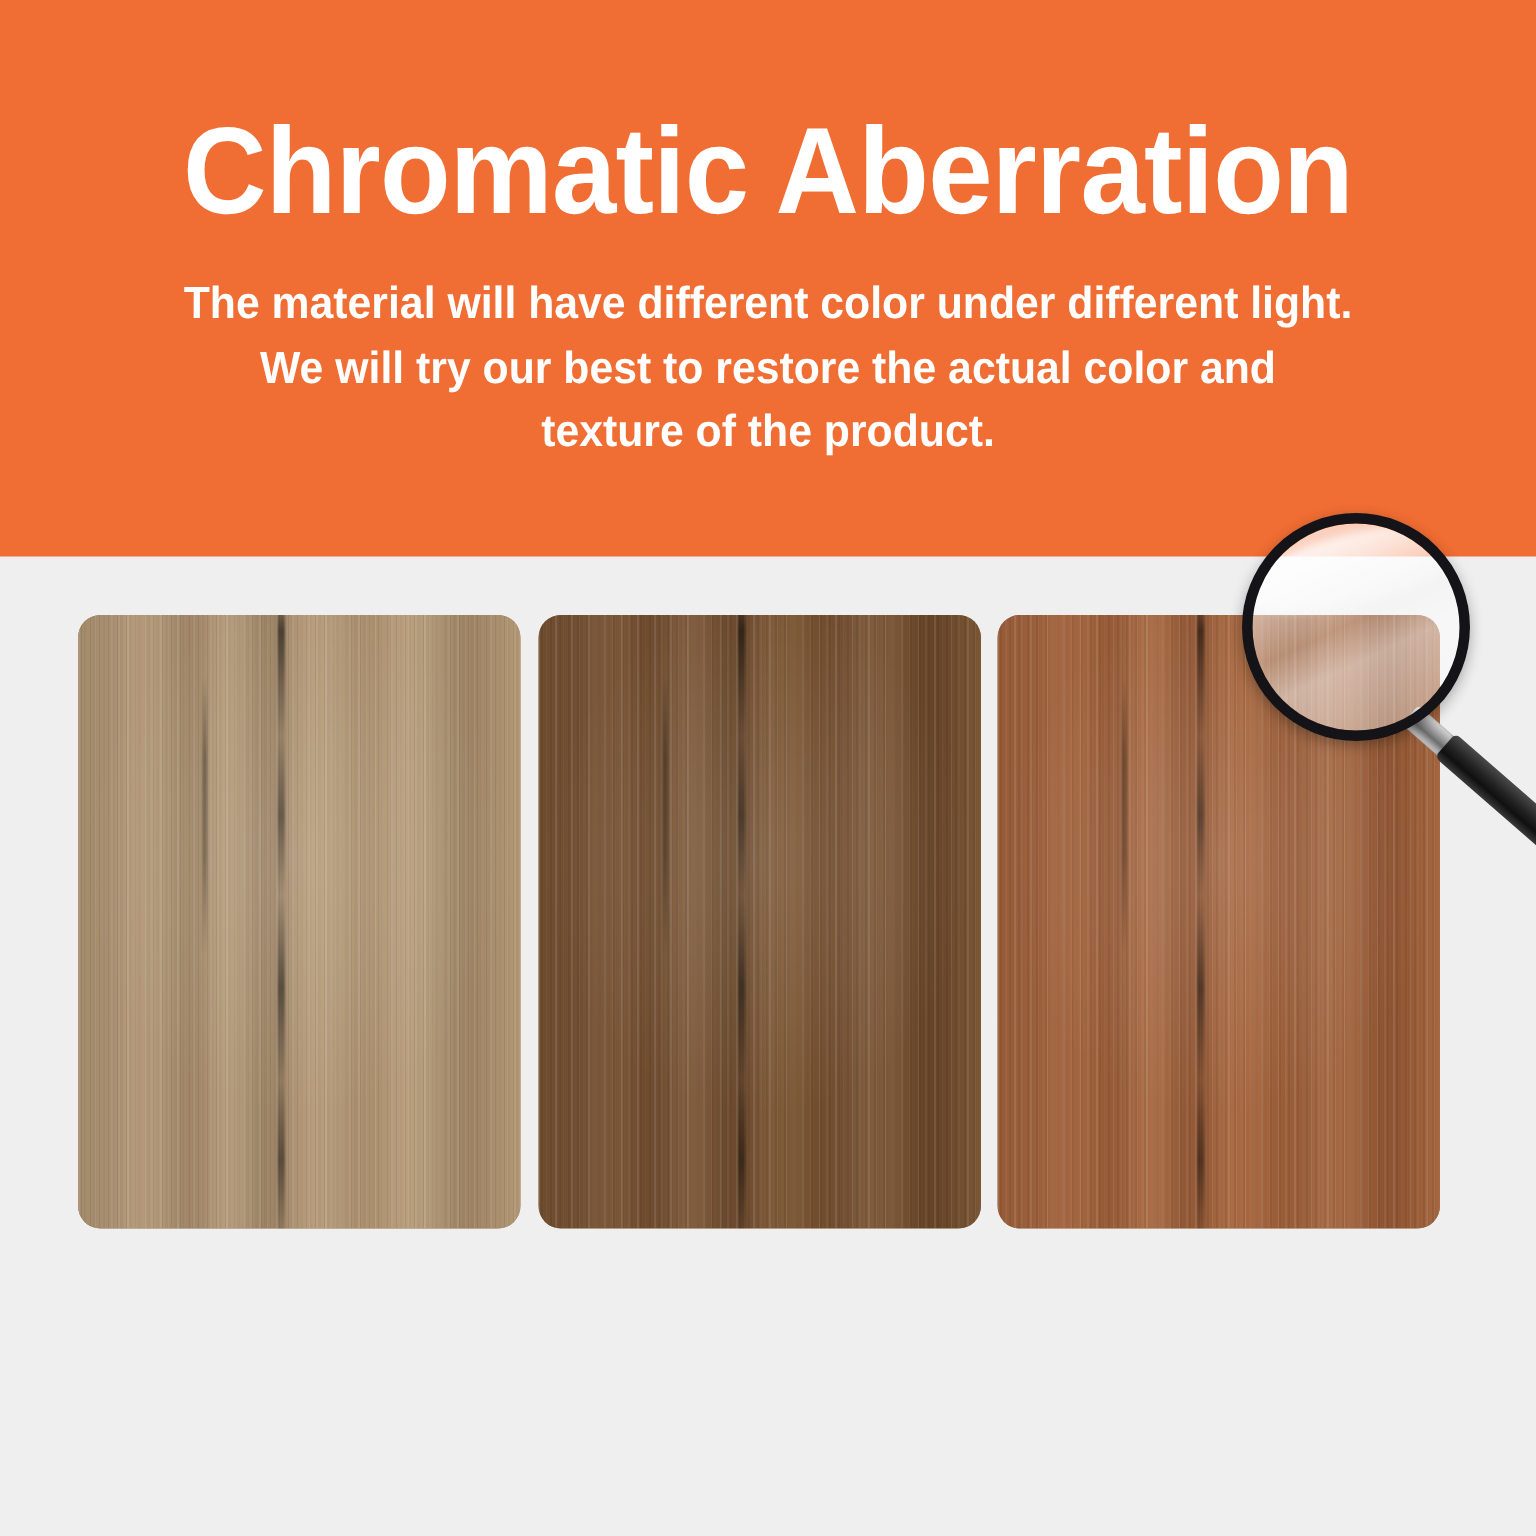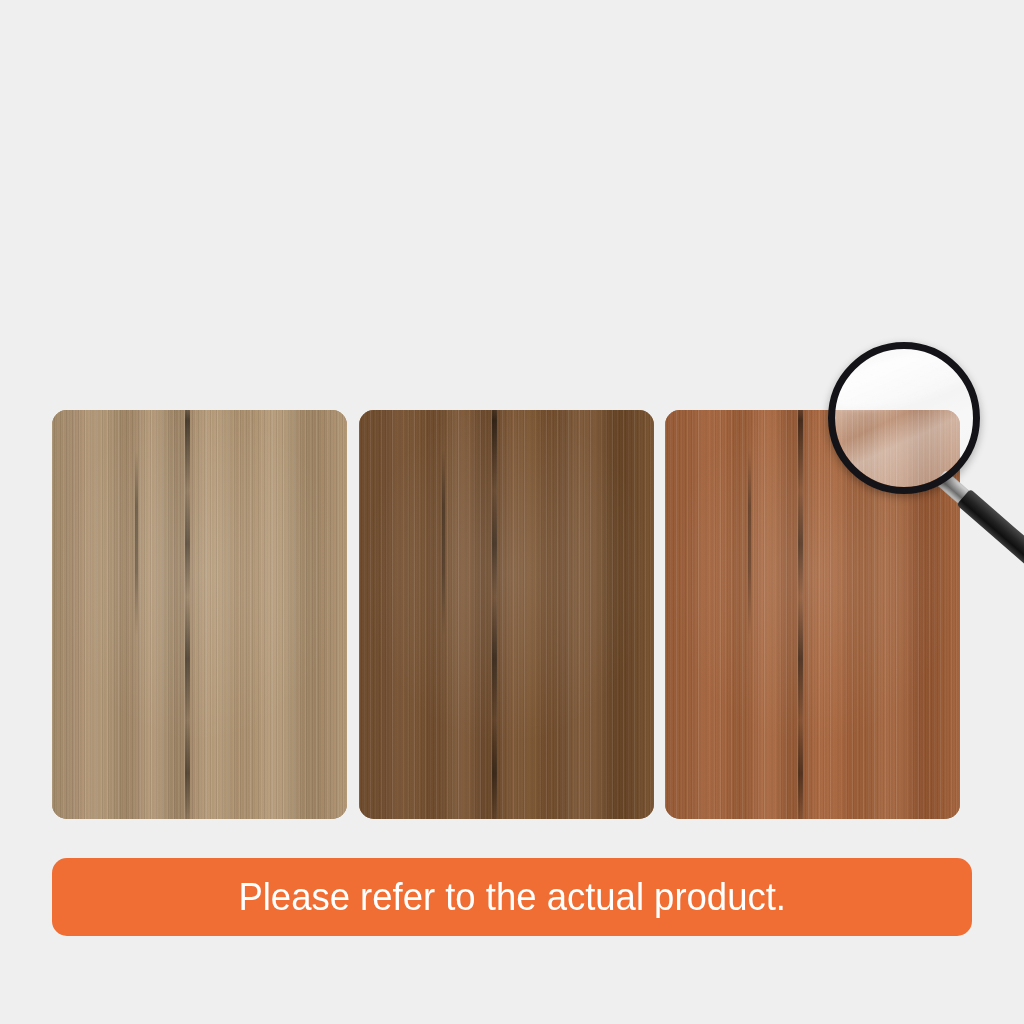--- a/index.html
+++ b/index.html
@@ -219,20 +219,28 @@
     line-height:1;
     transform:scaleX(0.96);
     white-space:nowrap;
   }
 </style>
 </head>
 <body>
 
 <div id="page">
 
+  <div id="header">
+    <div id="title">Chromatic Aberration</div>
+    <div id="subtitle">
+      <span class="ln">The material will have different color under different light.</span>
+      <span class="ln">We will try our best to restore the actual color and</span>
+      <span class="ln">texture of the product.</span>
+    </div>
+  </div>
 
   <div class="swatch" id="swatch-1">
     <div class="tone"></div>
     <div class="grain-band"></div>
     <div class="grain-fine"></div>
     <div class="grain-fine2"></div>
     <div class="knot2"></div>
     <div class="knot"></div>
     <div class="sheen"></div>
   </div>
@@ -261,17 +269,14 @@
     <div id="mag-handle">
       <div id="mag-ferrule"></div>
       <div id="mag-grip"></div>
     </div>
     <div id="mag-lens">
       <div id="mag-glare"></div>
     </div>
     <div id="mag-rim"></div>
   </div>
 
-  <div id="banner">
-    <span id="banner-text">Please refer to the actual product.</span>
-  </div>
 
 </div>
 
 </body></html>

